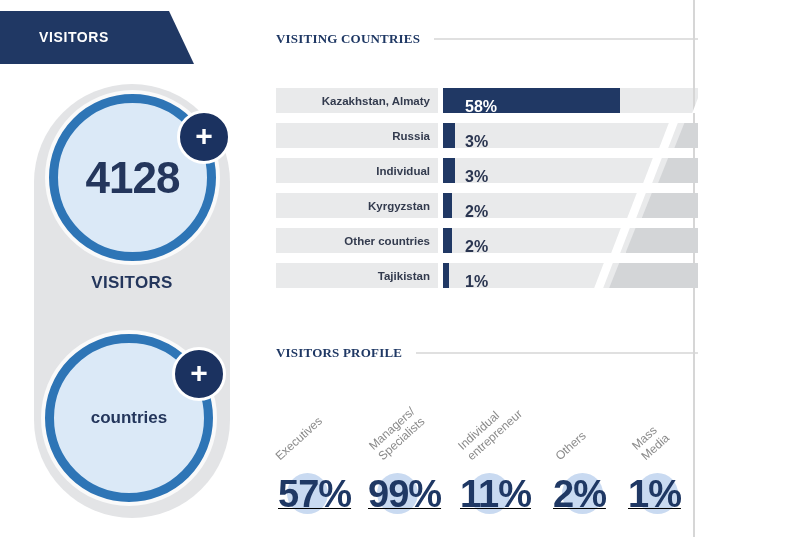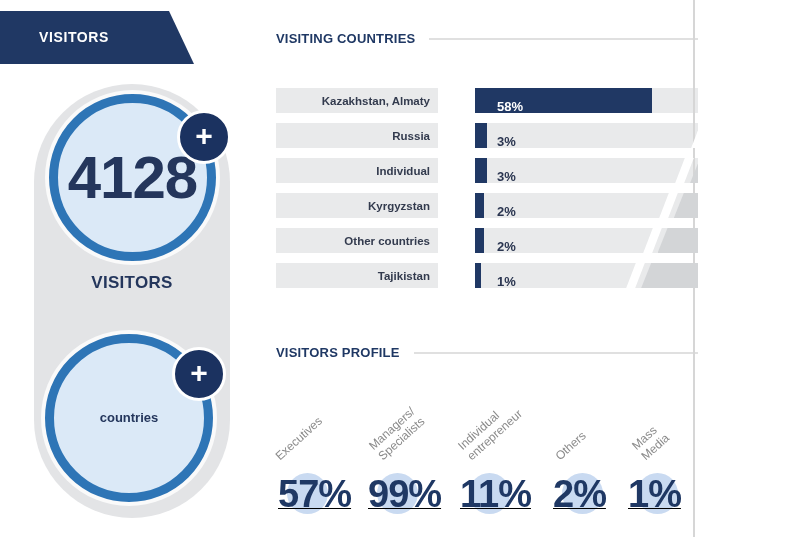--- a/index.html
+++ b/index.html
@@ -19,55 +19,55 @@
     position:absolute;left:34px;top:84px;width:196px;height:434px;
     background:#e3e4e6;border-radius:98px;
   }
   .big-circle{
     position:absolute;border-radius:50%;background:#dbe9f7;border:9px solid #2e75b6;
     box-shadow:0 0 0 4px rgba(255,255,255,.8);
     display:flex;flex-direction:column;align-items:center;justify-content:center;
   }
   .c1{left:49px;top:94px;width:167px;height:167px;}
   .c2{left:45px;top:334px;width:168px;height:168px;}
-  .big-num{font-size:60px;font-weight:bold;color:#24365c;line-height:48px;letter-spacing:-1px;}
+  .big-num{font-size:44px;font-weight:bold;color:#24365c;line-height:48px;letter-spacing:-1px;}
   .mid-num{font-size:44px;font-weight:bold;color:#24365c;line-height:42px;letter-spacing:-1px;}
-  .circle-sub{font-size:13px;font-weight:bold;color:#24365c;line-height:22px;}
+  .circle-sub{font-size:17px;font-weight:bold;color:#24365c;line-height:22px;}
   .plus-badge{
     position:absolute;width:54px;height:54px;border-radius:50%;
     background:#1b3260;border:3px solid #ffffff;color:#fff;
     font-size:30px;font-weight:bold;display:flex;align-items:center;justify-content:center;
     line-height:1;padding-bottom:3px;cursor:pointer;z-index:5;
   }
   .badge1{left:177px;top:110px;}
   .badge2{left:172px;top:347px;}
   .from-label{
     position:absolute;left:34px;top:272px;width:196px;text-align:center;
     font-size:17px;font-weight:bold;color:#24365c;line-height:21px;letter-spacing:.3px;
   }
   .from-label span{display:block;}
   
   .right{position:absolute;left:276px;top:0;width:479px;height:537px;}
   .sec-title{position:absolute;left:0;right:0;display:flex;align-items:center;}
-  .sec-title .txt{font-size:13px;font-weight:bold;color:#1f3864;letter-spacing:.2px;white-space:nowrap;}
+  .sec-title .txt{font-size:13px;font-weight:bold;color:#1f3864;letter-spacing:.2px;white-space:nowrap;font-family:Liberation Serif, serif;}
   .sec-title .rule{flex:1;height:2px;background:#e0e0e0;margin-left:14px;}
   .t1{top:31px;}
   .t2{top:345px;}
   
   .bars{position:absolute;left:0;top:88px;width:479px;}
-  .brow{display:flex;height:25px;margin-bottom:10px;gap:32px;}
+  .brow{display:flex;height:25px;margin-bottom:10px;}
   .blabel{
     width:162px;background:#e9eaeb;display:flex;align-items:center;justify-content:flex-end;
     padding-right:8px;font-size:11.5px;font-weight:bold;color:#333b4e;white-space:nowrap;
   }
   .btrack{flex:1;margin-left:5px;position:relative;background:#e9eaeb;overflow:hidden;}
   .bfill{position:absolute;left:0;top:0;bottom:0;background:#203864;}
   .bval{
     position:absolute;left:22px;top:12px;bottom:0;display:flex;align-items:center;
-    font-size:13px;font-weight:bold;color:#2a3550;z-index:3;
+    font-size:16px;font-weight:bold;color:#2a3550;z-index:3;
   }
   .bval.inside{color:#ffffff;}
   .slash{position:absolute;top:-3px;bottom:-3px;width:9px;background:#ffffff;transform:skewX(-21deg);z-index:2;}
   .deco{position:absolute;top:0;bottom:0;right:0;background:#d3d5d7;clip-path:polygon(10px 0,100% 0,100% 100%,0 100%);z-index:1;}
   
   .profile{position:absolute;left:0;top:365px;height:152px;width:479px;}
   .pcol{position:absolute;bottom:0;}
   .pcol:nth-child(1){left:2px;}
   .pcol:nth-child(2){left:92px;}
   .pcol:nth-child(3){left:184px;}

